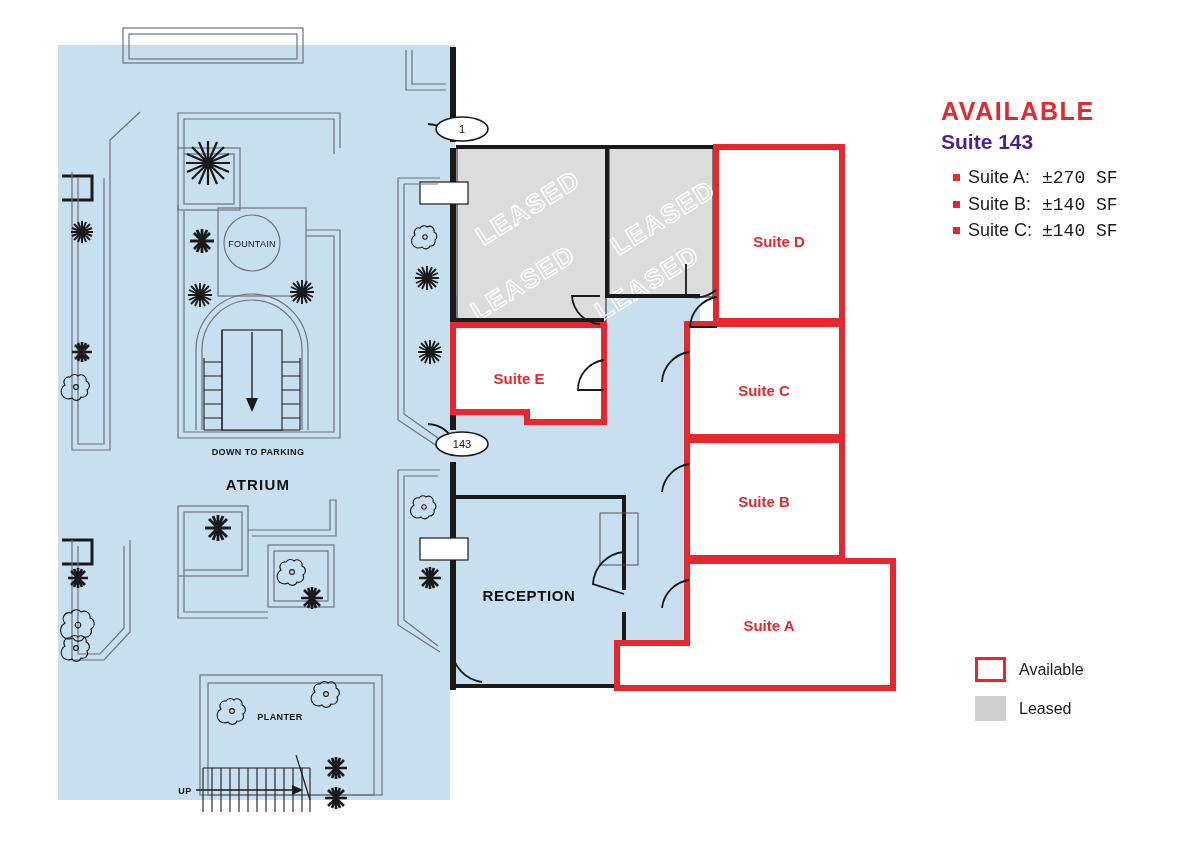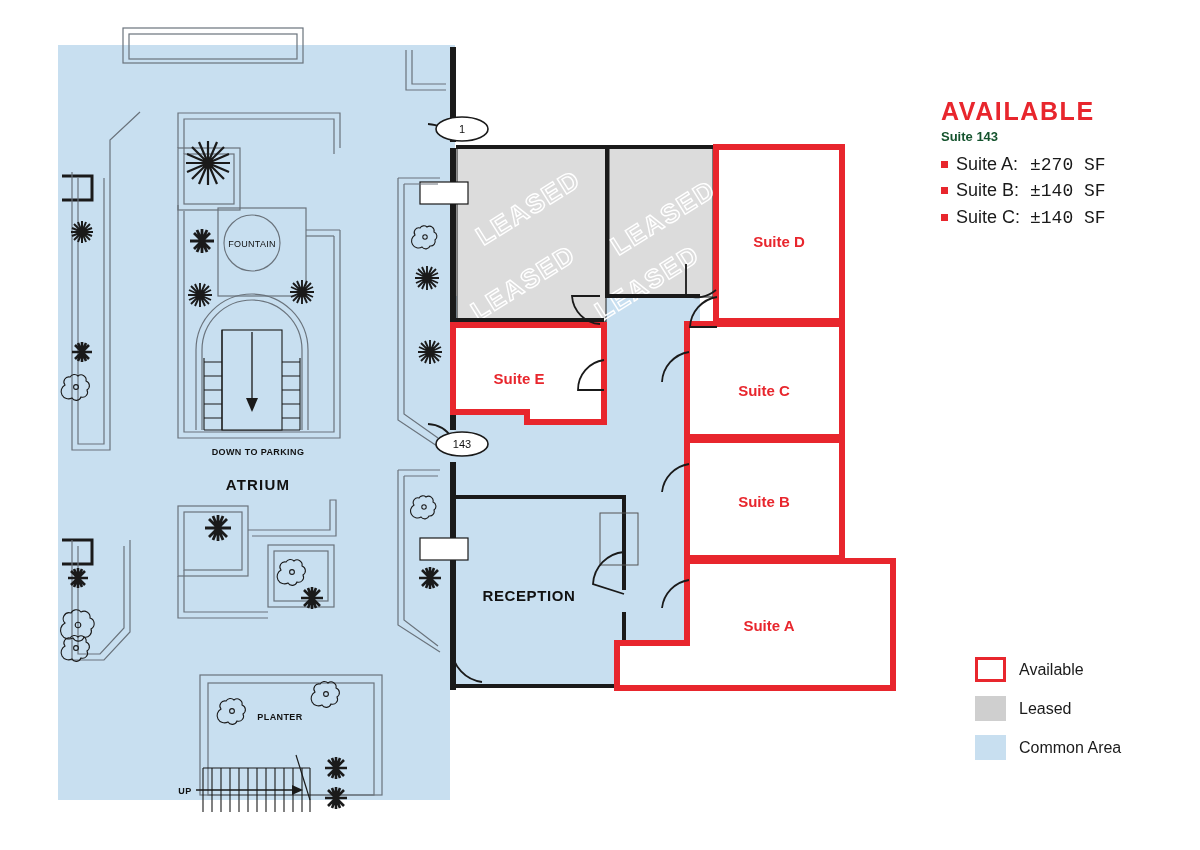--- a/index.html
+++ b/index.html
@@ -11,23 +11,23 @@
   svg{display:block;}
 
   .info-panel{
     position:absolute;left:941px;top:98px;width:240px;
   }
   .panel-title{
     color:#e8262d;font-size:25px;font-weight:bold;letter-spacing:1.6px;
     margin:0 0 6px 0;line-height:1.05;
   }
   .panel-sub{
-    color:#14532d;font-size:13px;font-weight:bold;margin:0 0 7px 0;line-height:1.1;
-  }
-  .suite-list{list-style:none;margin:0;padding:0;}
+    color:#4c1d95;font-size:21px;font-weight:bold;margin:0 0 7px 0;line-height:1.1;
+  }
+  .suite-list{list-style:none;margin:12px;padding:0;}
   .suite-list li{
     display:flex;align-items:baseline;font-size:18px;color:#1a1a1a;
     line-height:1.42;white-space:nowrap;
   }
   .bullet{
     display:inline-block;width:7px;height:7px;background:#e8262d;
     margin-right:8px;flex:none;position:relative;top:-2px;
   }
   .sl-name{display:inline-block;min-width:74px;}
   .sl-area{display:inline-block;font-family:Liberation Mono, monospace;}
@@ -345,19 +345,15 @@
 
   <div class="legend">
     <div class="legend-row">
       <span class="legend-swatch sw-available"></span>
       <span class="legend-label">Available</span>
     </div>
     <div class="legend-row">
       <span class="legend-swatch sw-leased"></span>
       <span class="legend-label">Leased</span>
     </div>
-    <div class="legend-row">
-      <span class="legend-swatch sw-common"></span>
-      <span class="legend-label">Common Area</span>
-    </div>
   </div>
 
 </div>
 
 </body></html>

